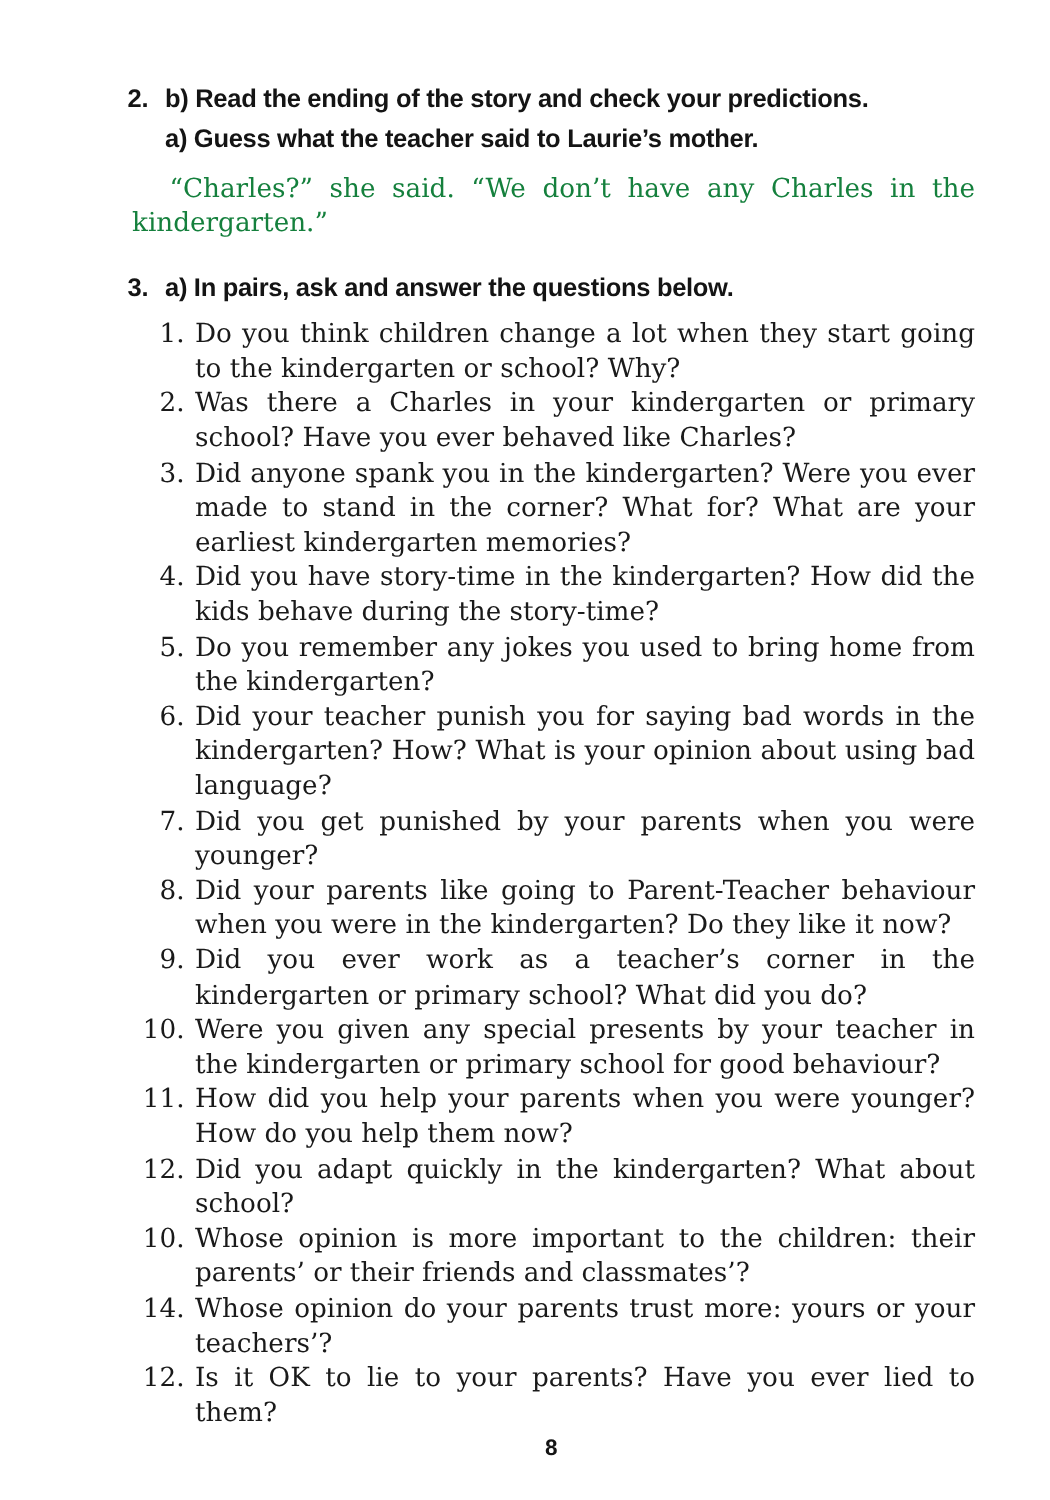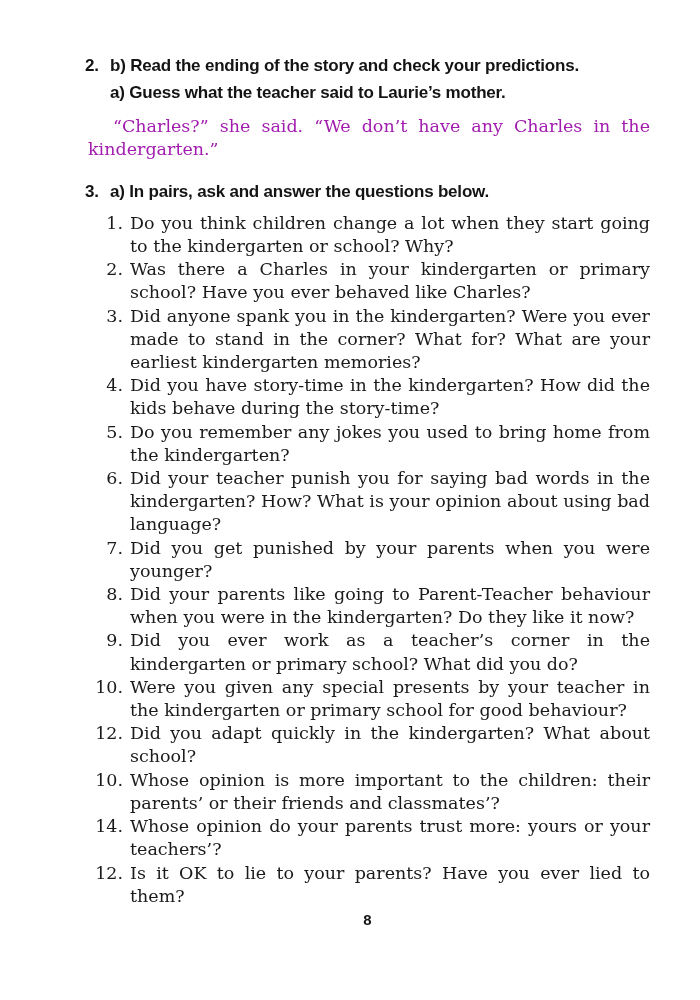--- a/index.html
+++ b/index.html
@@ -38,21 +38,21 @@
   .exercise-heading .ex-part {
     white-space: nowrap;
   }
   
   .quote-para {
     margin: 9px 0 0 3px;
     font-size: 17.5px;
     line-height: 23.4px;
     text-align: justify;
     text-indent: 25px;
-    color: #a21caf;
+    color: #15803d;
   }
   .exercise-heading.second {
     margin-top: 16px;
   }
   
   .question-list {
     margin-top: 7px;
   }
   .question-item {
     display: flex;
@@ -146,20 +146,24 @@
   <div class="question-item">
     <span class="q-num">9.</span>
     <span class="q-text">Did you ever work as a teacher’s corner in the kindergarten or primary school? What did you do?</span>
   </div>
 
   <div class="question-item">
     <span class="q-num">10.</span>
     <span class="q-text">Were you given any special presents by your teacher in the kindergarten or primary school for good behaviour?</span>
   </div>
 
+  <div class="question-item">
+    <span class="q-num">11.</span>
+    <span class="q-text">How did you help your parents when you were younger? How do you help them now?</span>
+  </div>
 
   <div class="question-item">
     <span class="q-num">12.</span>
     <span class="q-text">Did you adapt quickly in the kindergarten? What about school?</span>
   </div>
 
   <div class="question-item">
     <span class="q-num">10.</span>
     <span class="q-text">Whose opinion is more important to the children: their parents’ or their friends and classmates’?</span>
   </div>

